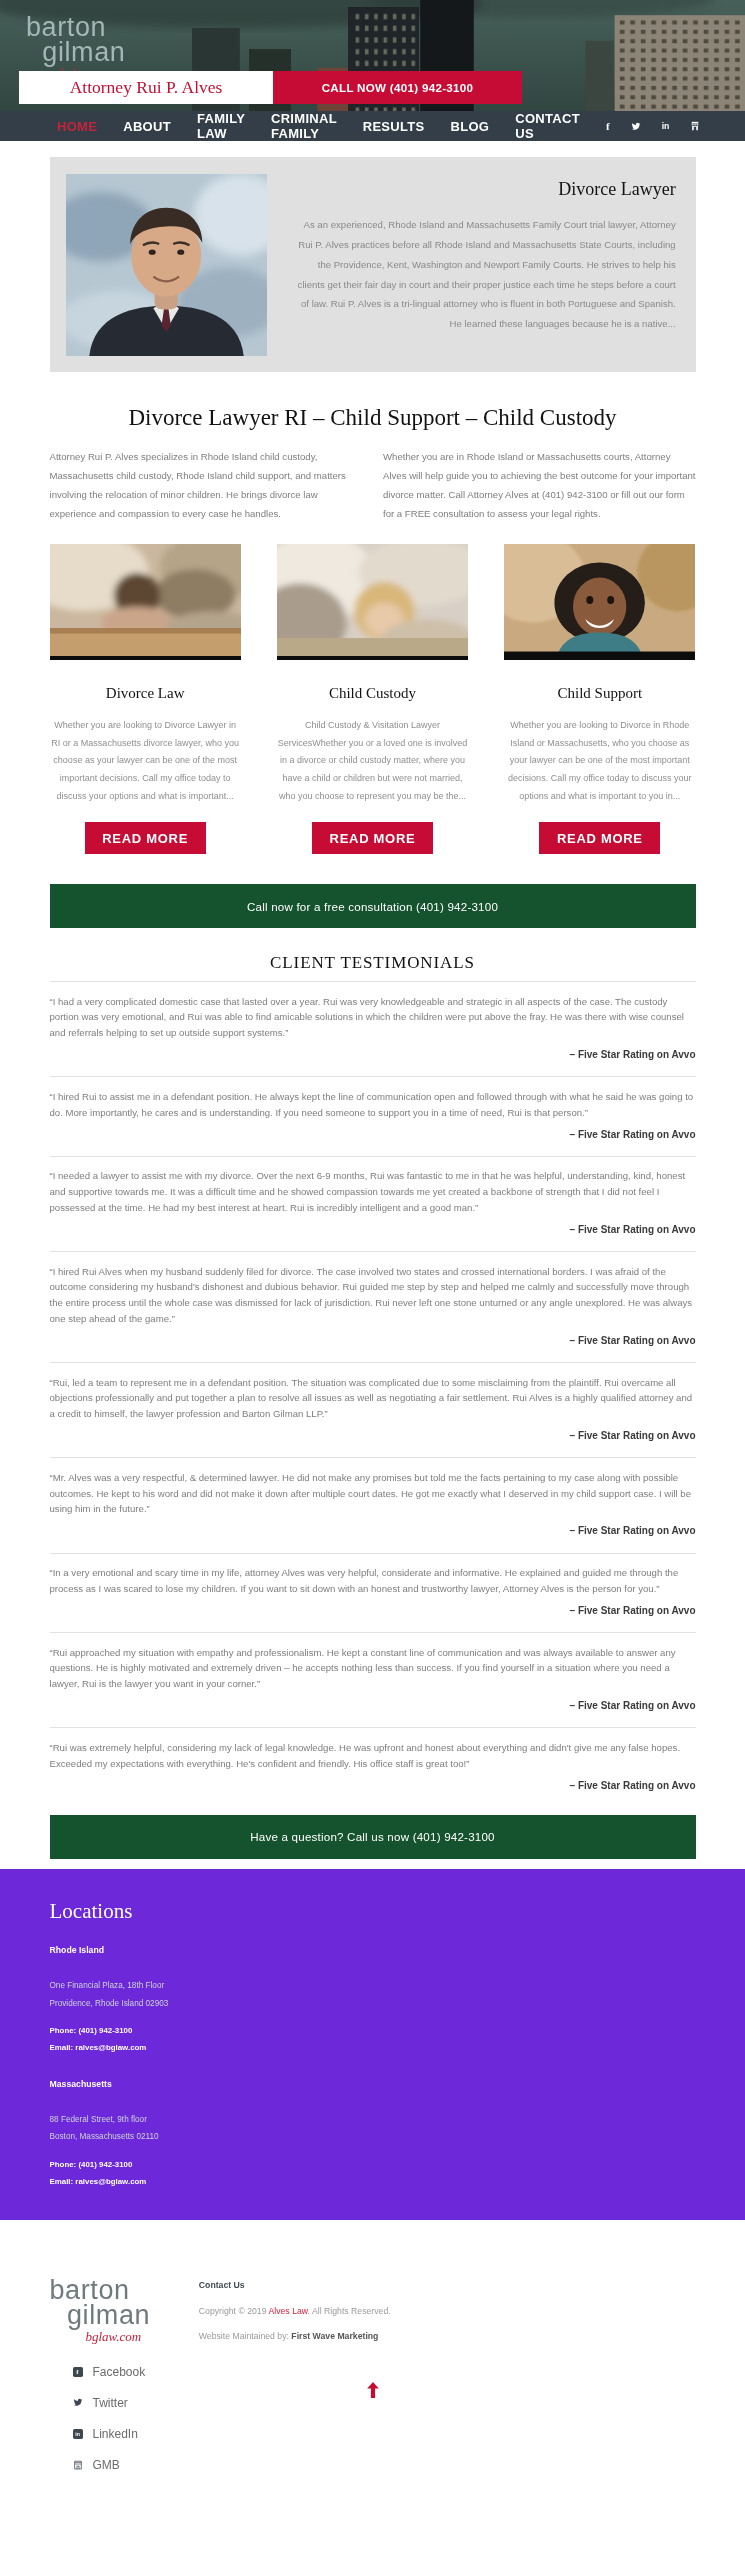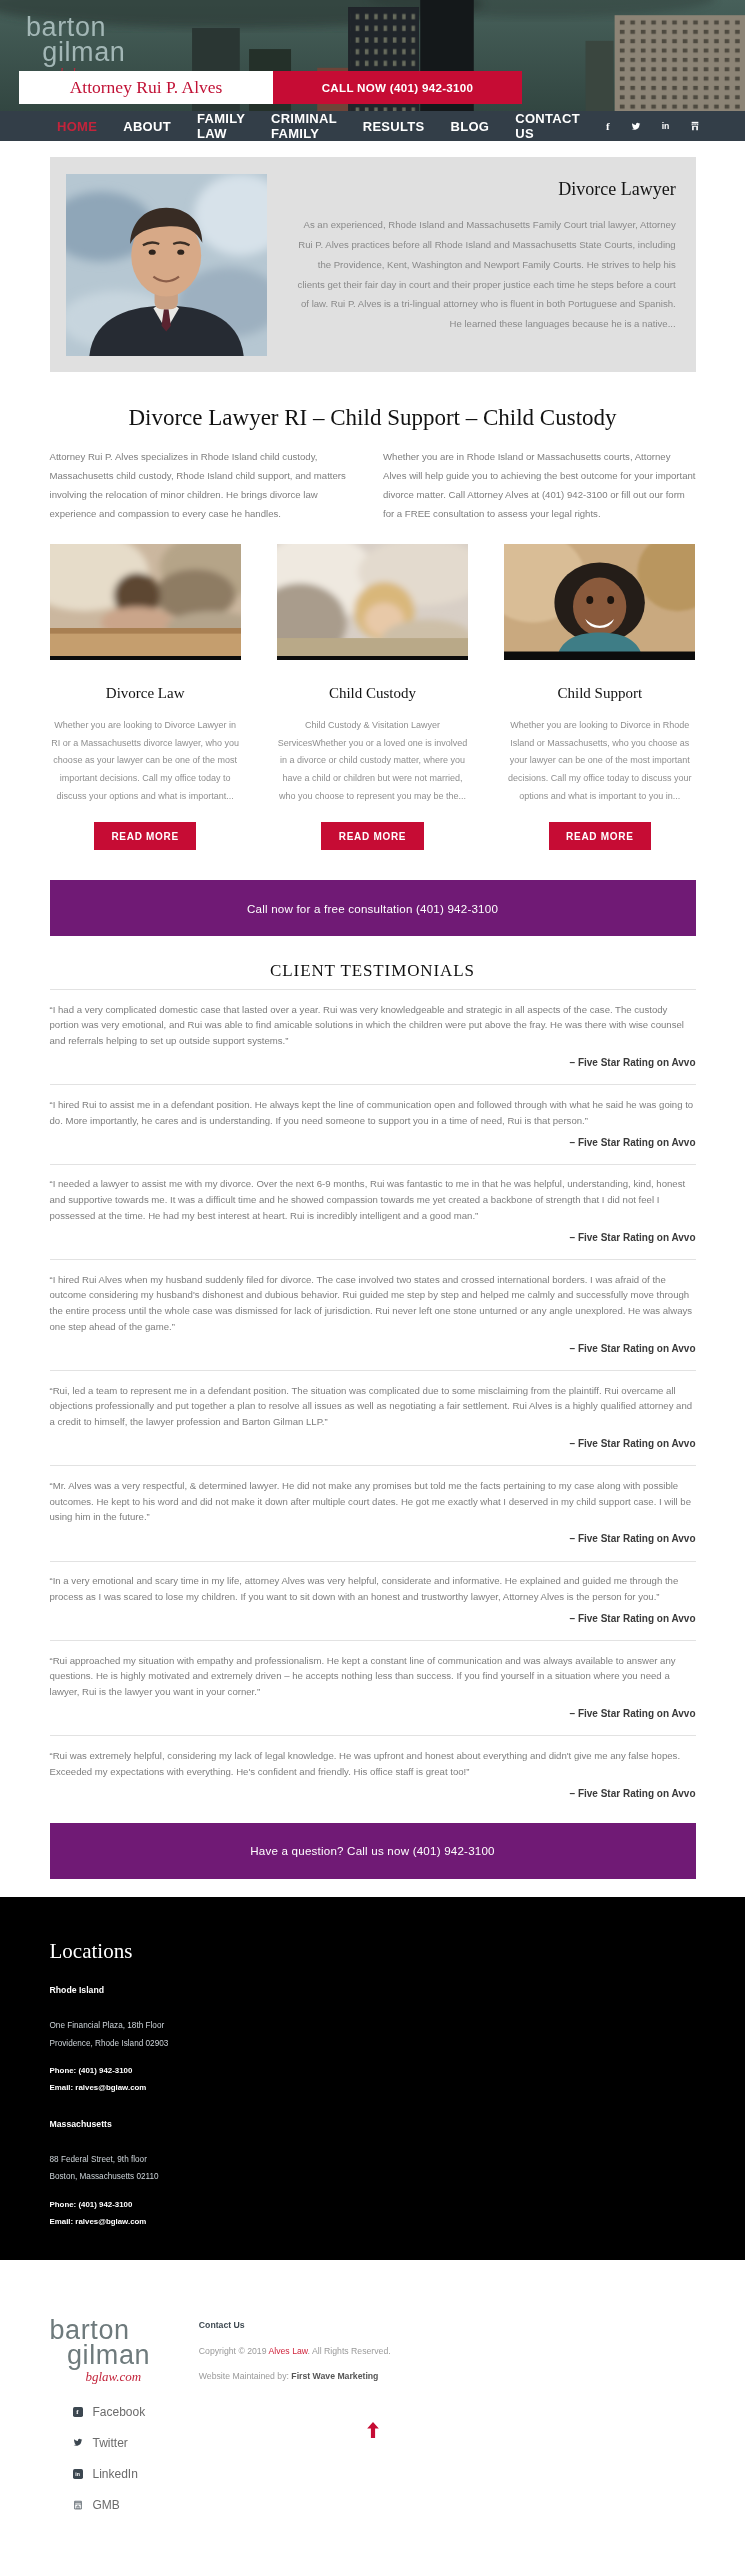--- a/index.html
+++ b/index.html
@@ -42,36 +42,36 @@
   .services h1 { margin-top:33px; text-align:center; font-family:"Liberation Serif", serif; font-weight:normal;
                  font-size:23px; color:#121212; }
   .two-cols { display:grid; grid-template-columns:1fr 1fr; gap:5px 21px; margin-top:17.5px; }
   .two-cols p { font-size:9.6px; line-height:1.95; color:#7e7e7e; }
   .cards { display:grid; grid-template-columns:repeat(3,1fr); gap:0 36px; margin-top:21px; }
   .card { text-align:center; }
   .card-img { width:100%; height:116px; display:block; border-bottom:4.7px solid #0c0c0c; }
   .card-img svg { width:100%; height:100%; display:block; }
   .card h3 { margin-top:24.5px; font-family:"Liberation Serif", serif; font-weight:normal; font-size:15px; color:#121212; }
   .card p { margin-top:15px; font-size:9px; line-height:1.98; color:#8f8f8f; }
-  .read-more { display:inline-block; margin-top:16.3px; background:#c60c34; color:#fff; font-size:10px; font-weight:bold;
+  .read-more { display:inline-block; margin-top:16.3px; background:#c60c34; color:#fff; font-size:13px; font-weight:bold;
                letter-spacing:0.7px; padding:8.7px 17.5px; border:none; cursor:pointer; }
 
   
-  .cta { margin-top:30px; height:56px; background:#701a75; display:flex; align-items:center; justify-content:center;
+  .cta { margin-top:30px; height:44px; background:#14532d; display:flex; align-items:center; justify-content:center;
          color:#fff; font-size:11.6px; letter-spacing:0.2px; cursor:pointer; }
 
   
   .testimonials h2 { margin:24.5px 0 8.2px; text-align:center; font-family:"Liberation Serif", serif; font-weight:normal;
                      font-size:17px; letter-spacing:0.9px; color:#101010; }
   .t-item { border-top:0.6px solid #e2e2e2; padding:11.6px 0 16.3px; }
   .t-item .quote { font-size:9.6px; line-height:1.64; color:#7e7e7e; margin-bottom:8.2px; }
   .t-item .attr { text-align:right; font-size:10px; font-weight:bold; color:#3a3a3a; }
 
   
-  .locations { margin-top:18px; background:#000000; padding:42px 0 34px; color:#fff; }
+  .locations { margin-top:10px; background:#6d28d9; padding:30px 0 34px; color:#fff; }
   .locations h2 { font-family:"Liberation Serif", serif; font-weight:normal; font-size:21px; margin-bottom:21px; }
   .office .state { font-size:8.7px; font-weight:bold; margin-bottom:22px; }
   .office .addr { font-size:8.2px; color:#cdd4d9; line-height:2.15; }
   .office .phone { margin-top:14px; font-size:7.9px; font-weight:bold; }
   .office .email { margin-top:7.6px; font-size:7.9px; font-weight:bold; cursor:pointer; }
   .office + .office { margin-top:27px; }
 
   
   .site-footer { position:relative; padding:58px 0 23px; }
   .footer-top { display:flex; }

